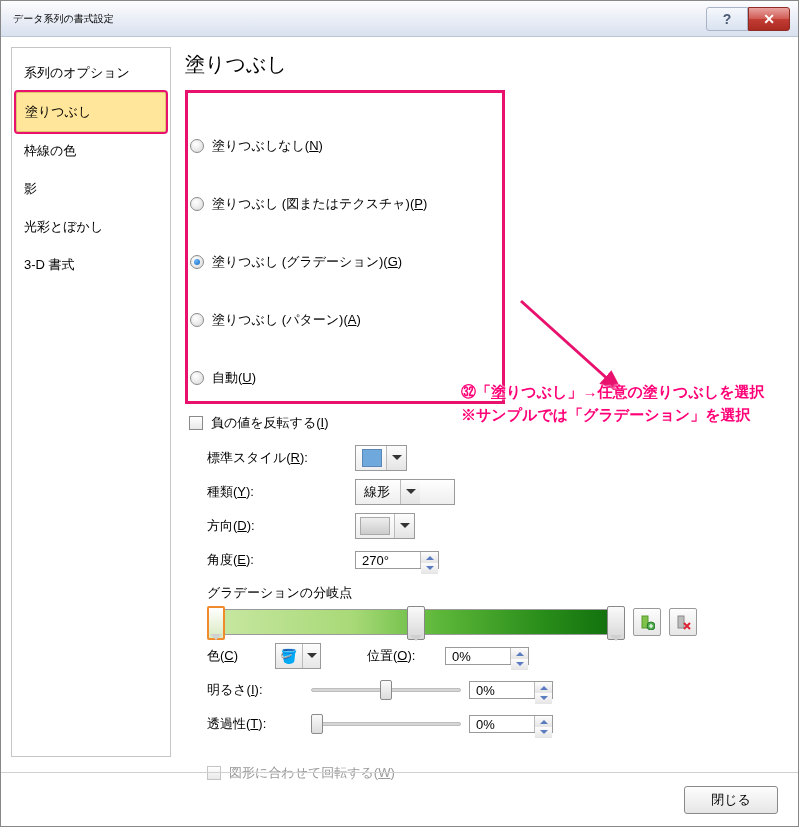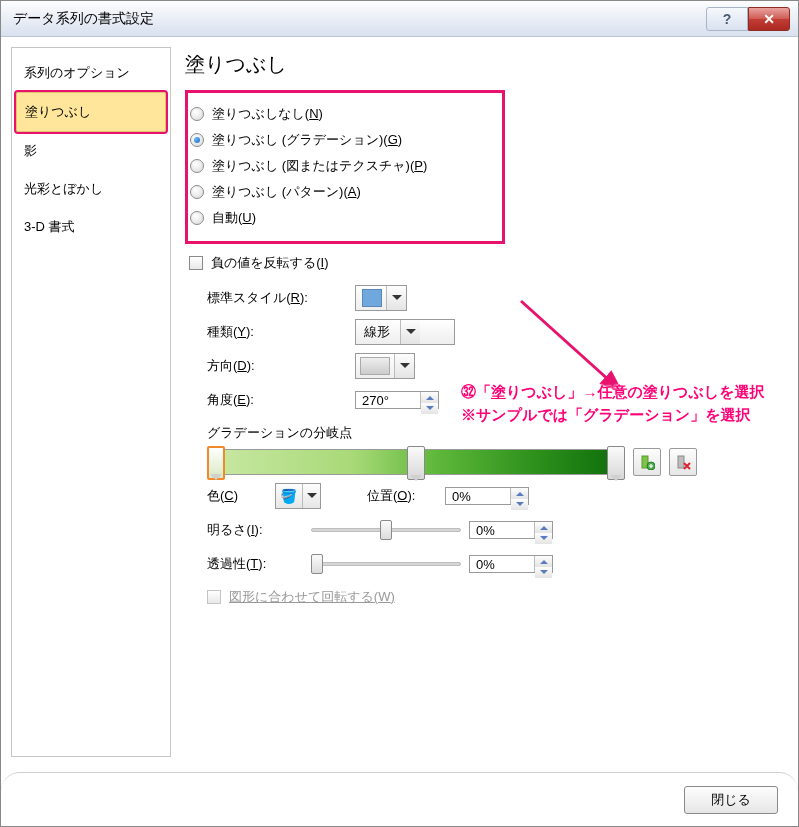--- a/index.html
+++ b/index.html
@@ -16,21 +16,21 @@
   
   .titlebar {
     height: 36px;
     background: linear-gradient(#fdfdfe, #eaeef6 50%, #d9e1ef);
     border-bottom: 1px solid #bcc6d6;
     display: flex;
     align-items: center;
     padding: 0 4px 0 12px;
     position: relative;
   }
-  .titlebar-text { font-size: 14px; color: #000; font-family: Liberation Mono, monospace; }
+  .titlebar-text { font-size: 10px; color: #000; font-family: Liberation Mono, monospace; }
   .titlebar-buttons { margin-left: auto; display: flex; gap: 0; }
   .tbtn {
     width: 42px; height: 24px;
     display: flex; align-items: center; justify-content: center;
     font-size: 14px; font-weight: bold;
   }
   .tbtn.help {
     border: 1px solid #a9b4c6; border-radius: 3px 0 0 3px;
     background: linear-gradient(#f5f8fc, #d9e2f0);
     color: #4a5a74;
@@ -77,20 +77,21 @@
     margin: 0 0 12px 0;
   }
   .radio-group {
     border: 3px solid #e8126e;
     padding: 8px 10px 10px 2px;
     width: 320px;
   }
   .radio-row, .check-row {
     display: flex; align-items: center; gap: 8px;
     padding: 4px 0;
+    margin-top: 32px;
   }
   .radio-outer {
     width: 14px; height: 14px; border-radius: 50%;
     border: 1px solid #8a8a8a;
     background: radial-gradient(circle at 40% 35%, #fff, #d8d8d8);
     display: flex; align-items: center; justify-content: center;
   }
   .radio-outer.checked::after {
     content: ""; width: 6px; height: 6px; border-radius: 50%;
     background: radial-gradient(circle at 30% 30%, #6ab6ff, #1b6bb8);
@@ -157,21 +158,20 @@
     position:absolute; left:280px; top:334px;
     color:#ff0077; font-weight:bold; font-size:15px;
     text-shadow: 0 0 2px #fff, 0 0 2px #fff;
     line-height:1.5;
   }
   .arrow-svg { position:absolute; left:320px; top:250px; pointer-events:none; }
   
   .footer { position:absolute; left:0; right:0; bottom:0; height:54px;
     border-top:1px solid #d0d0d0; display:flex; align-items:center; justify-content:flex-end;
     padding:0 20px;
-    border-radius:19px;
   }
   .btn {
     min-width:94px; height:28px; border:1px solid #8a8a8a; border-radius:3px;
     background:linear-gradient(#fdfdfd,#e6e6e6); display:flex; align-items:center; justify-content:center;
   }
   .fill-btn { display:flex; align-items:center; border:1px solid #9a9a9a; height:26px;
     background:linear-gradient(#fdfdfd,#e6e6e6); }
   .fill-btn .bucket { width:26px; display:flex; align-items:center; justify-content:center; color:#c08a00; font-size:14px;}
   .fill-btn .darrow { width:18px; height:24px; border-left:1px solid #bbb; display:flex;align-items:center;justify-content:center;}
 </style>
@@ -184,40 +184,41 @@
     <div class="tbtn help">?</div>
     <div class="tbtn close">✕</div>
   </div>
 </div>
 
 <div class="dialog-body">
 
   <div class="sidebar">
     <div class="side-item">系列のオプション</div>
     <div class="side-item selected">塗りつぶし</div>
+    <div class="side-item">枠線の色</div>
     <div class="side-item">影</div>
     <div class="side-item">光彩とぼかし</div>
     <div class="side-item">3-D 書式</div>
   </div>
 
   <div class="content">
     <div class="section-title">塗りつぶし</div>
 
     <div class="radio-group">
       <div class="radio-row">
         <span class="radio-outer"></span>
         <span><span>塗りつぶしなし(</span><span class="underline-key">N</span><span>)</span></span>
       </div>
       <div class="radio-row">
+        <span class="radio-outer"></span>
+        <span><span>塗りつぶし (図またはテクスチャ)(</span><span class="underline-key">P</span><span>)</span></span>
+      </div>
+      <div class="radio-row">
         <span class="radio-outer checked"></span>
         <span><span>塗りつぶし (グラデーション)(</span><span class="underline-key">G</span><span>)</span></span>
-      </div>
-      <div class="radio-row">
-        <span class="radio-outer"></span>
-        <span><span>塗りつぶし (図またはテクスチャ)(</span><span class="underline-key">P</span><span>)</span></span>
       </div>
       <div class="radio-row">
         <span class="radio-outer"></span>
         <span><span>塗りつぶし (パターン)(</span><span class="underline-key">A</span><span>)</span></span>
       </div>
       <div class="radio-row">
         <span class="radio-outer"></span>
         <span><span>自動(</span><span class="underline-key">U</span><span>)</span></span>
       </div>
     </div>
@@ -326,21 +327,21 @@
         </div>
         <div class="spinner">
           <span class="sval">0%</span>
           <span class="ssteps">
               <span class="sstep up"></span>
               <span class="sstep dn"></span>
             </span>
         </div>
       </div>
 
-      <div class="check-row disabled-text" style="margin-top:6px;text-decoration:underline;">
+      <div class="check-row disabled-text" style="margin-top:22px;">
         <span class="checkbox" style="border-color:#c4c4c4;"></span>
         <span><span>図形に合わせて回転する(</span><span class="underline-key">W</span><span>)</span></span>
       </div>
     </div>
 
     <svg class="arrow-svg" width="160" height="110">
       <defs>
           <marker id="ah" markerWidth="10" markerHeight="10" refX="7" refY="3" orient="auto">
         <path d="M0,0 L8,3 L0,6 Z" fill="#e8126e"></path>
           </marker>

